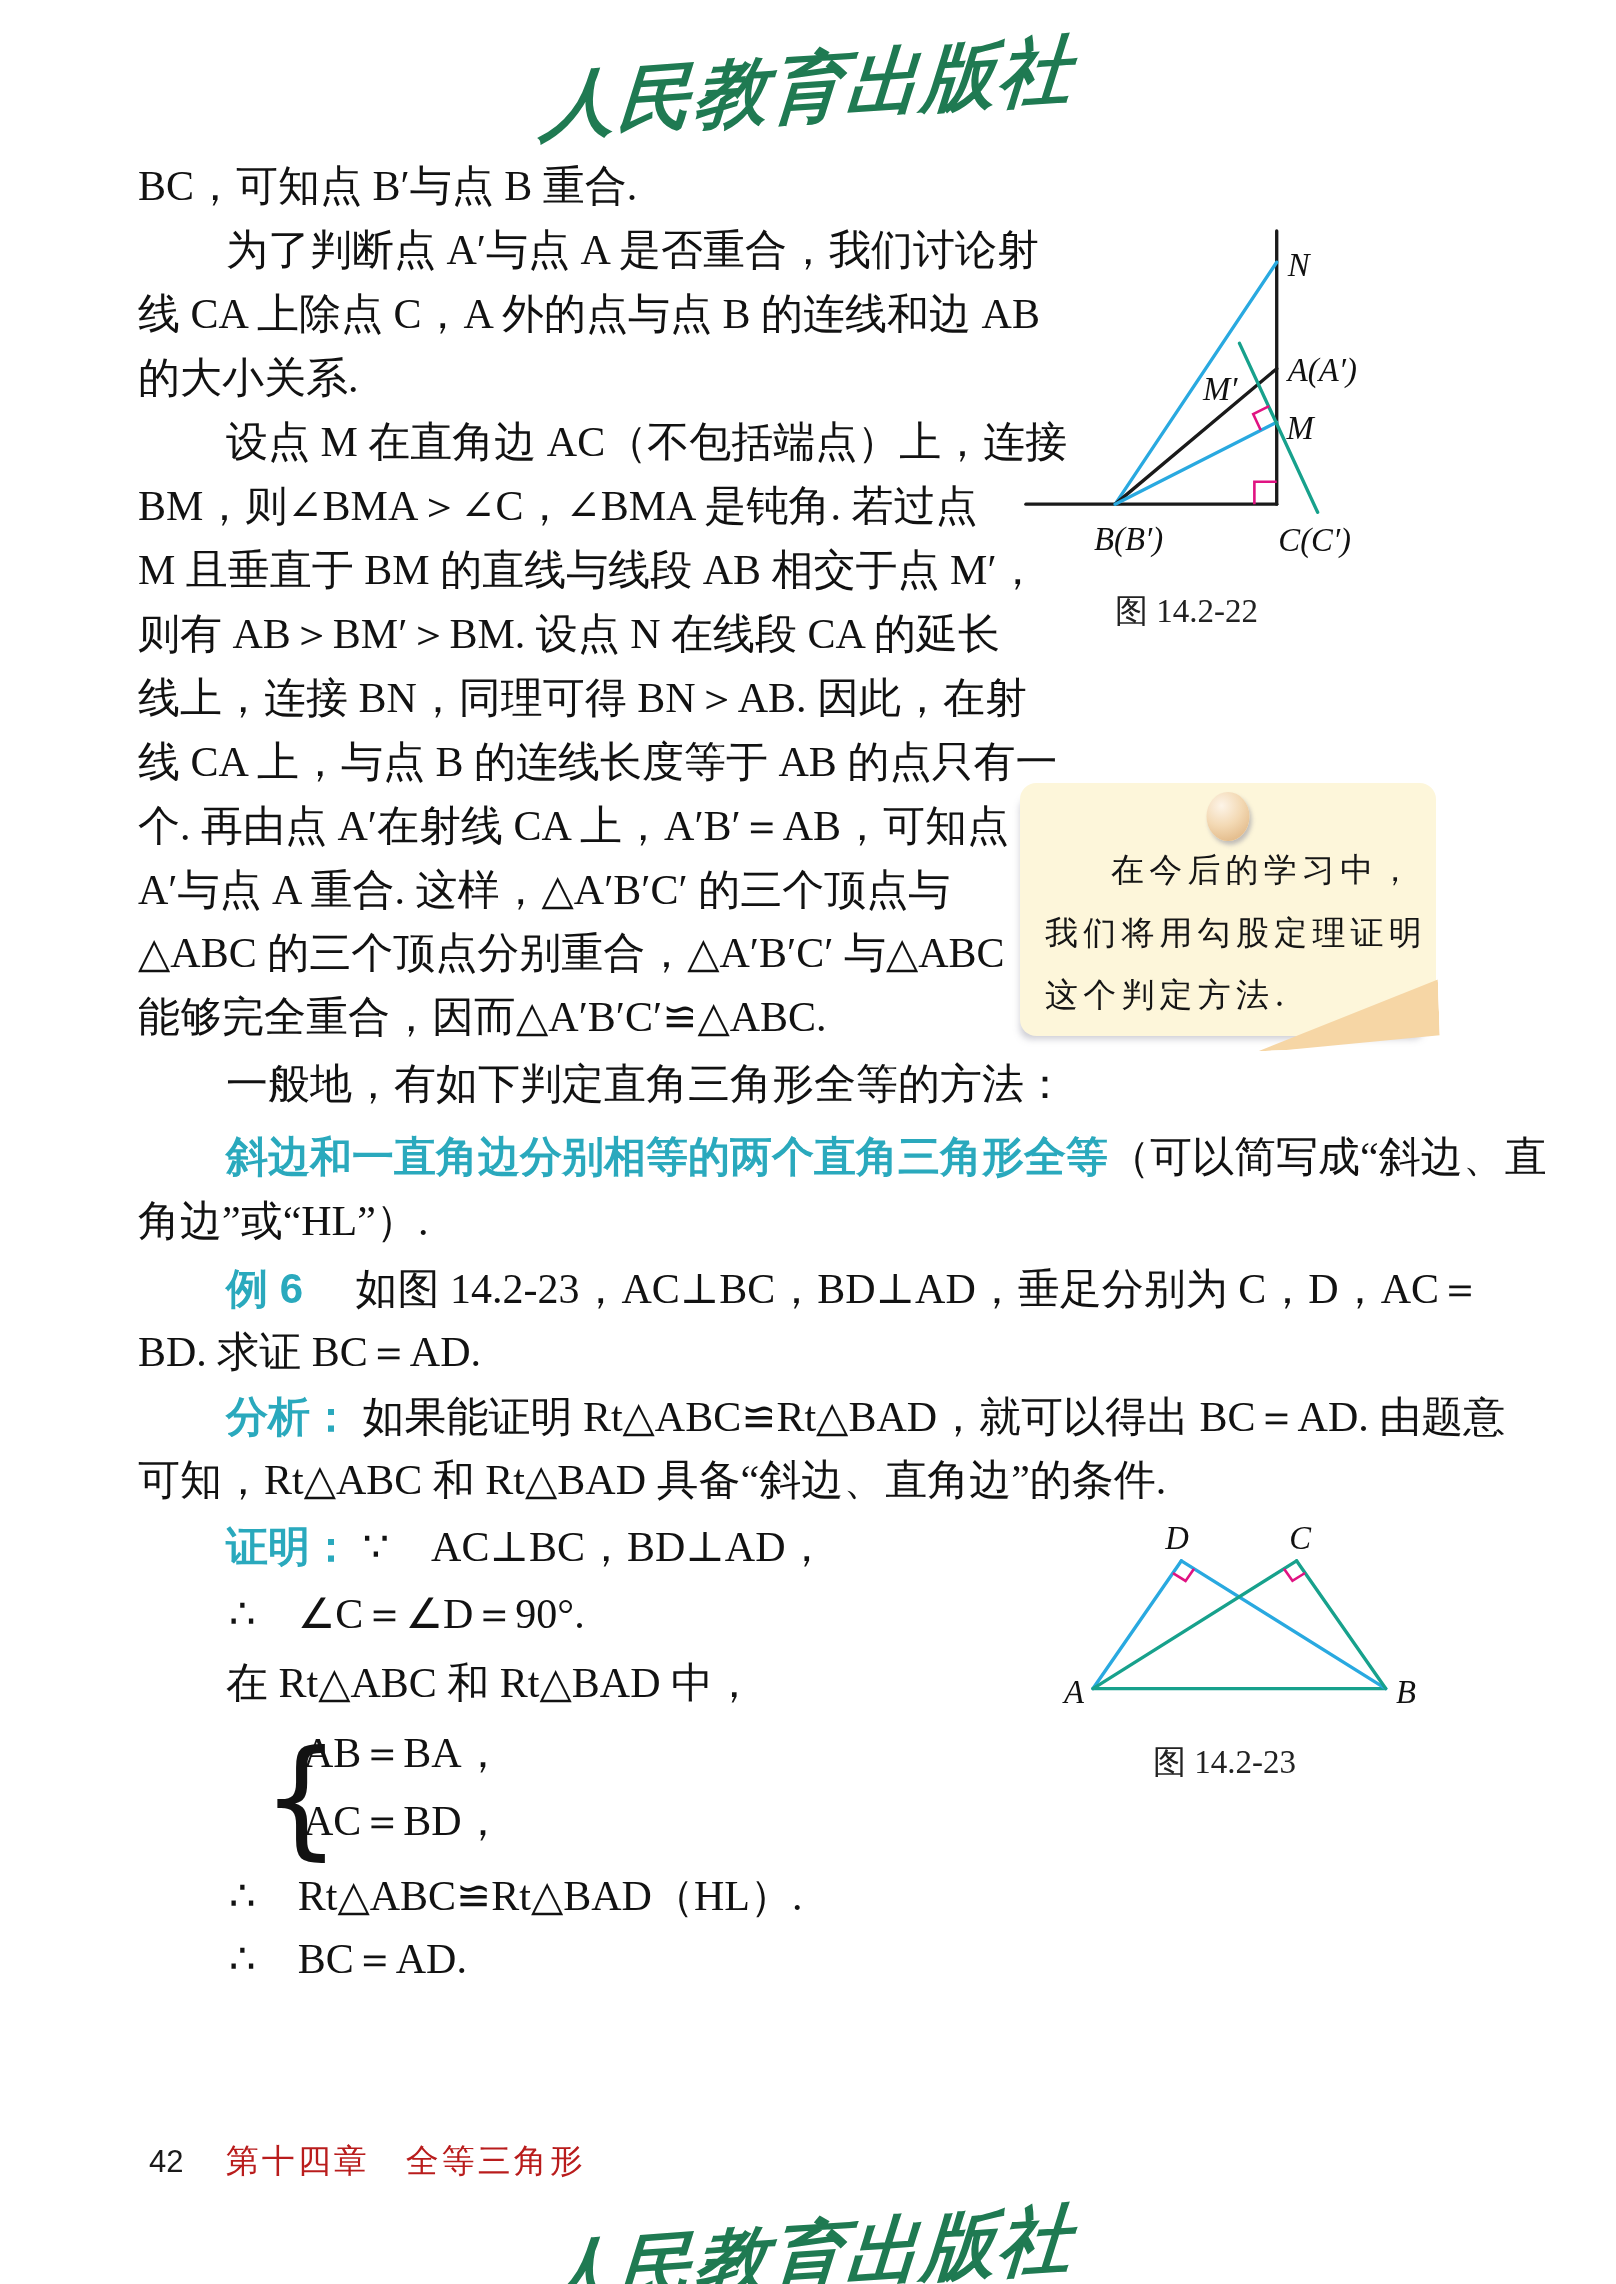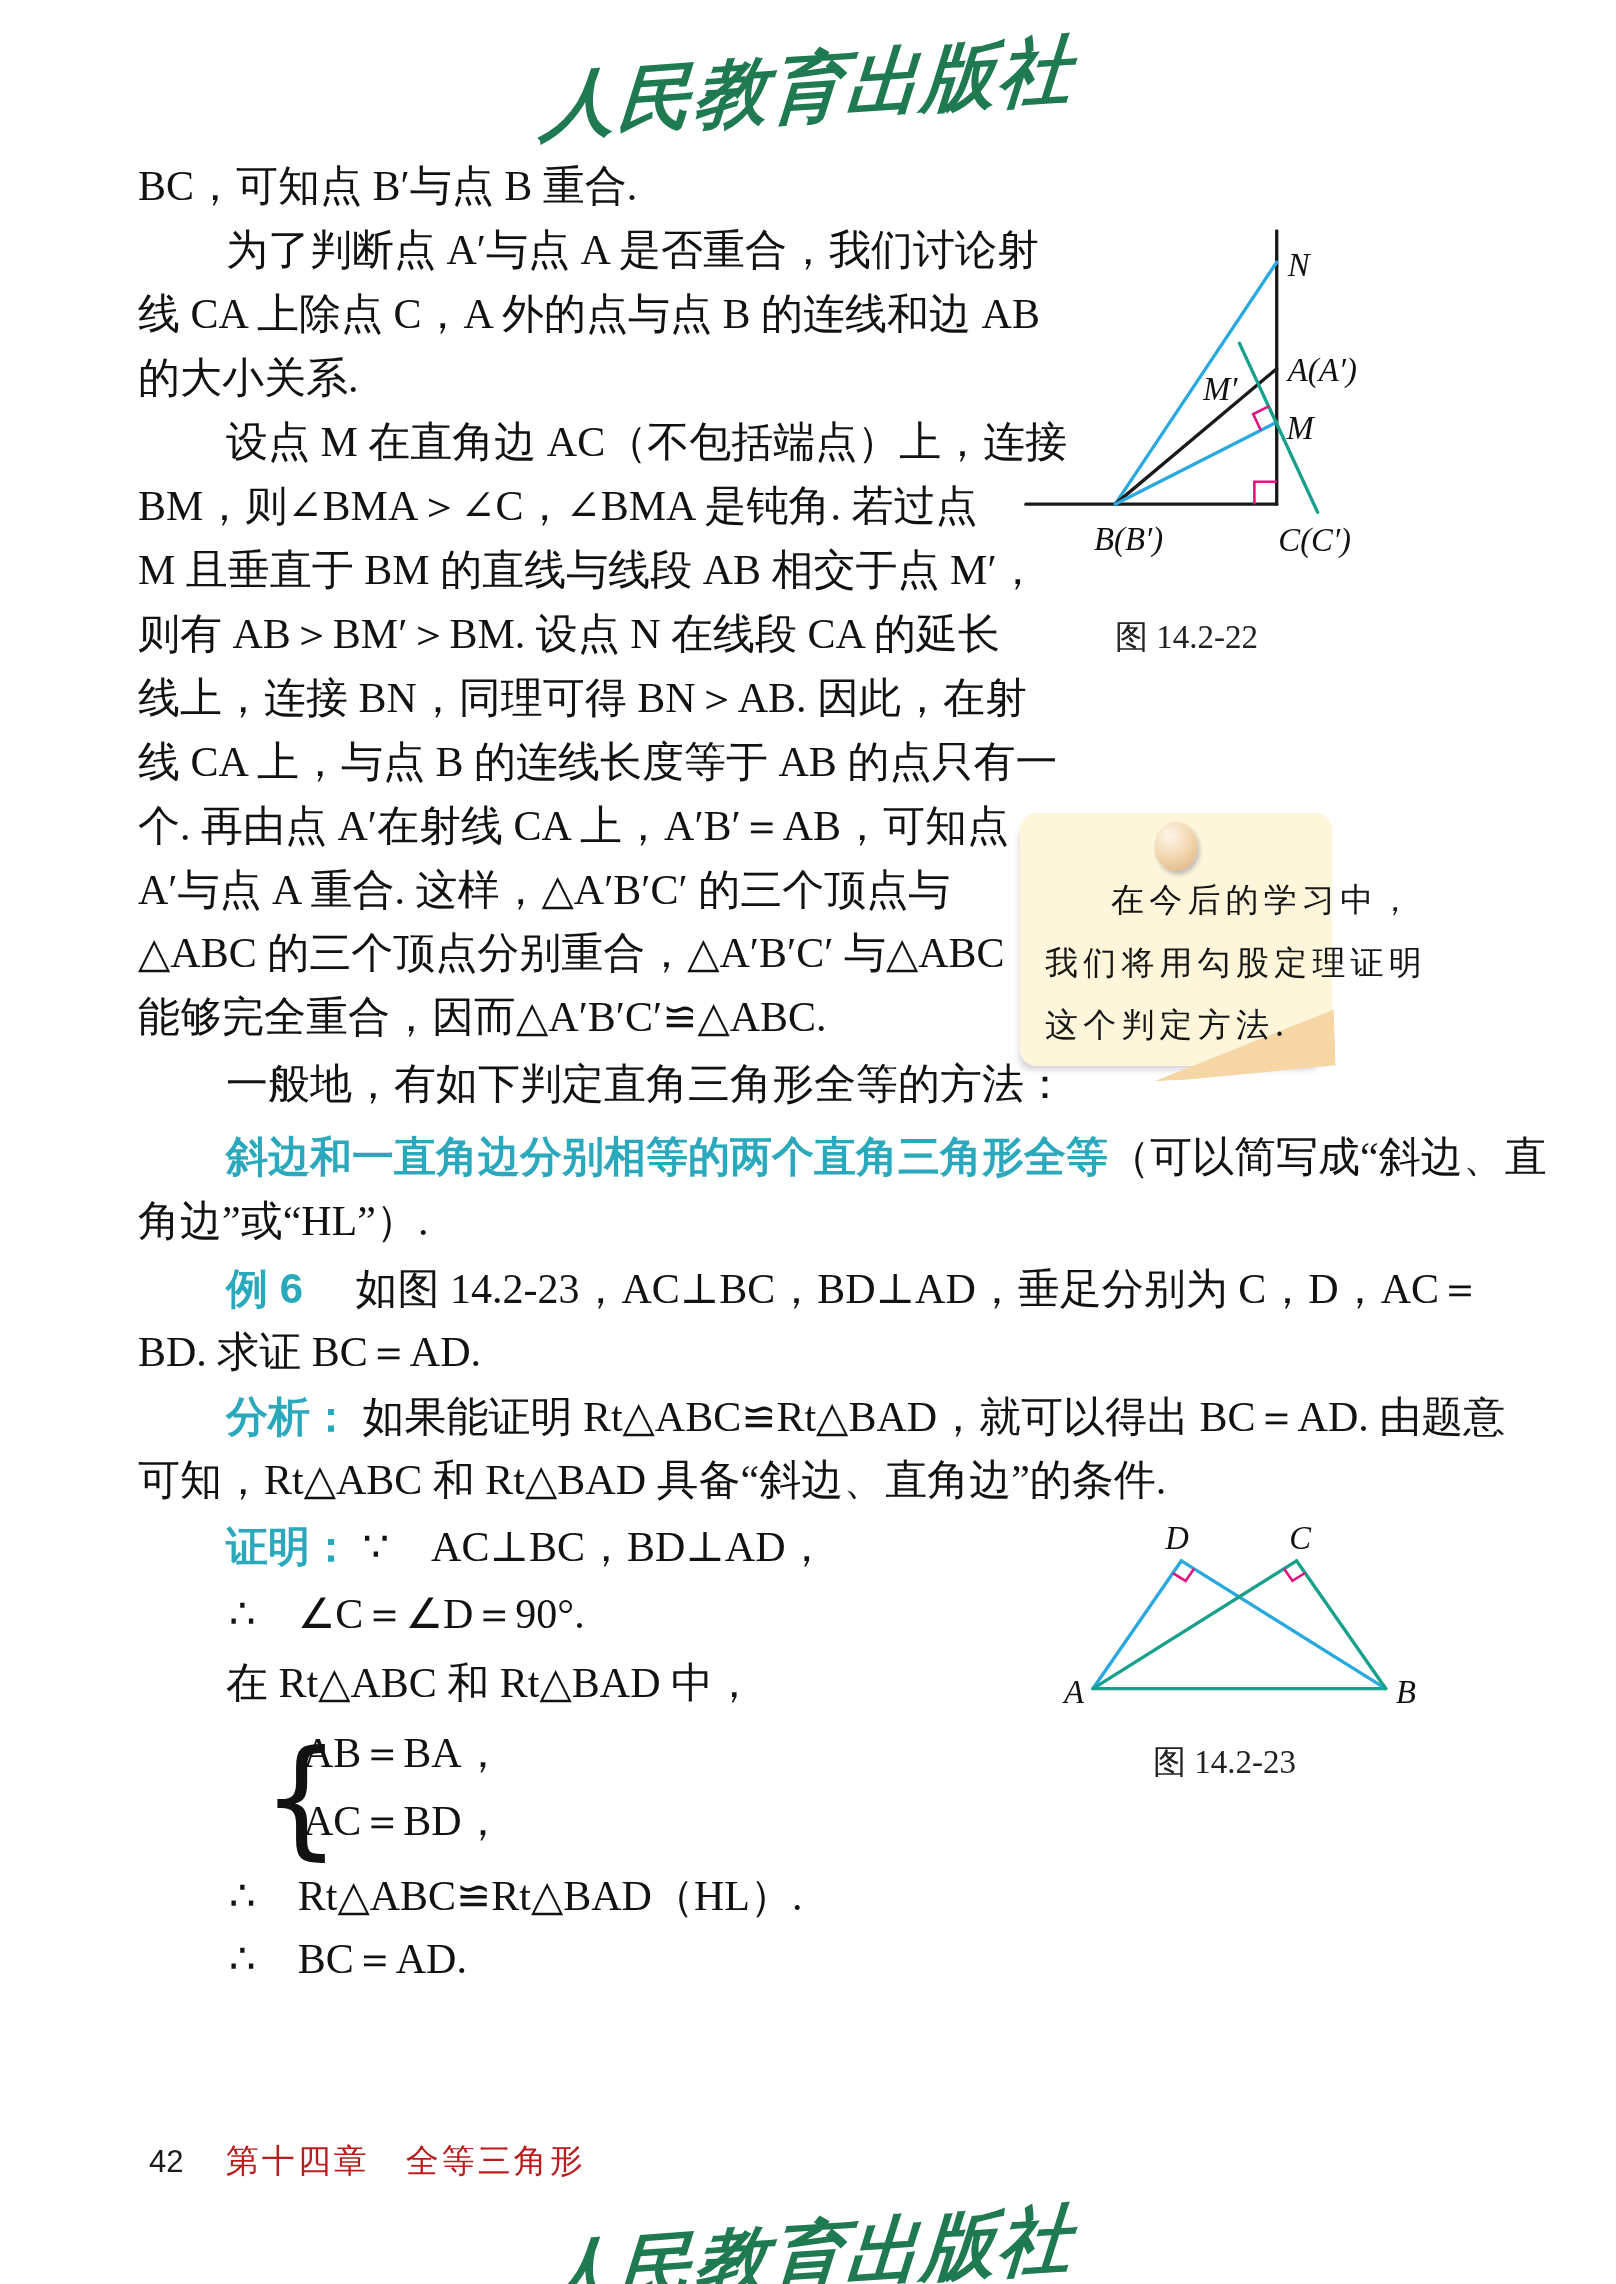--- a/index.html
+++ b/index.html
@@ -51,28 +51,27 @@
   .ra{stroke:var(--figure-magenta);stroke-width:3.5;fill:none;}
   .fig text{
     font-family:"Liberation Serif","DejaVu Serif",serif;
     font-style:italic;font-size:44px;fill:#111;
   }
   .fig-caption{
     position:absolute;width:223px;text-align:center;
     font-size:33px;color:#222;white-space:nowrap;
     font-family:"Liberation Serif","DejaVu Serif",serif;
   }
-  .cap1{left:1075px;top:615px;}
+  .cap1{left:1075px;top:589px;}
   .cap2{left:1113px;top:1740px;}
   
   .note{
-    position:absolute;left:1020px;top:783px;width:312px;height:253px;
+    position:absolute;left:1020px;top:783px;width:416px;height:253px;
     background:var(--note-bg);border-radius:16.4px;
     box-shadow:-6px 9px 7.4px -6px rgba(110,110,130,.35);
-    margin-top:30px;
   }
   .pearl{
     position:absolute;left:50%;top:9px;transform:translateX(-50%);
     width:43px;height:49px;border-radius:50%;
     background:radial-gradient(circle at 35% 28%,#fdf4e8 0%,#f3d9b4 45%,#e4bd8d 80%,#d8ab76 100%);
     box-shadow:2.2px 3.7px 4.5px rgba(120,120,145,.45);
   }
   .note-line{
     position:absolute;white-space:nowrap;
     font-family:"DejaVu Serif","Liberation Serif",serif;

